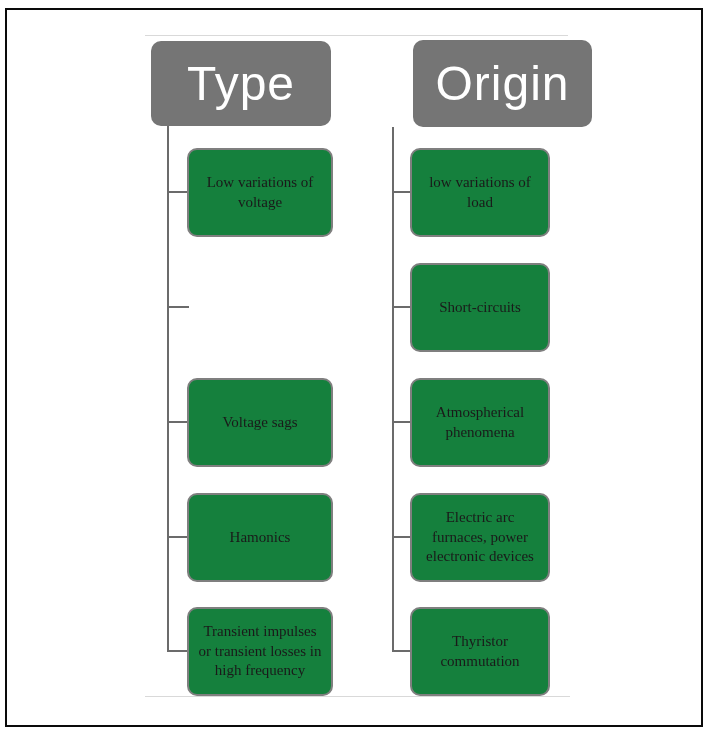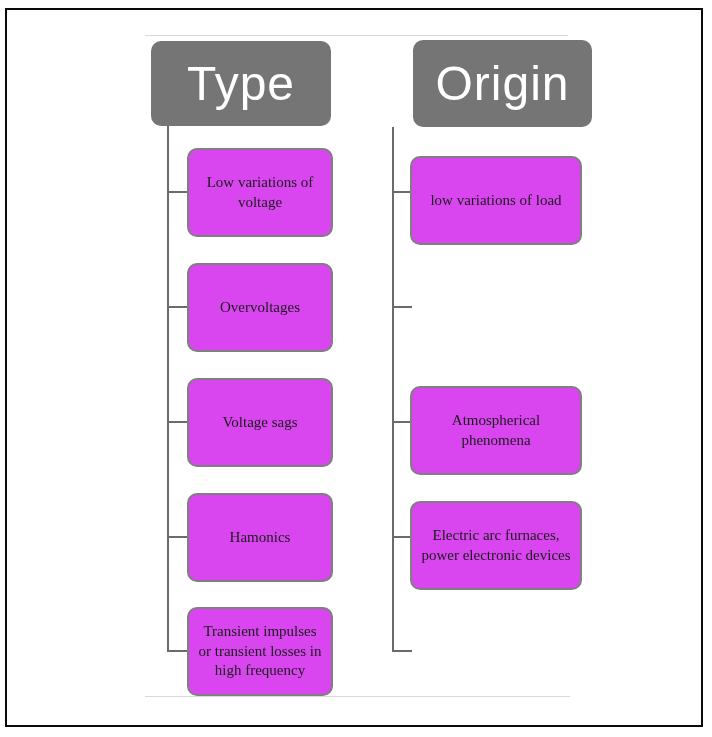--- a/index.html
+++ b/index.html
@@ -60,36 +60,36 @@
     position: absolute;
     height: 2px;
     background: #6b6b6b;
   }
   .stub-type   { left: 167px; width: 22px; }
   .stub-origin { left: 392px; width: 20px; }
 
   .node-box {
     position: absolute;
     height: 89px;
-    background: #d946ef;
+    background: #15803d;
     border: 2px solid #7f7f7f;
     border-radius: 10px;
     display: flex;
     align-items: center;
     justify-content: center;
     text-align: center;
     font-family: "Liberation Serif", serif;
     font-size: 15px;
     line-height: 1.3;
     color: #1a1a1a;
     padding: 3px 8px;
     box-sizing: border-box;
   }
   .box-type   { left: 187px; width: 146px; }
-  .box-origin { left: 410px; width: 172px; margin-top: 8px; }
+  .box-origin { left: 410px; width: 140px; }
 
   .r0 { top: 148px; }
   .r1 { top: 263px; }
   .r2 { top: 378px; }
   .r3 { top: 493px; }
   .r4 { top: 607px; }
 
   .s0 { top: 191px; }
   .s1 { top: 306px; }
   .s2 { top: 421px; }
@@ -109,31 +109,32 @@
   <div class="col-header header-type">Type</div>
 
   <div class="trunk trunk-type"></div>
   <div class="stub stub-type s0"></div>
   <div class="stub stub-type s1"></div>
   <div class="stub stub-type s2"></div>
   <div class="stub stub-type s3"></div>
   <div class="stub stub-type s4"></div>
 
   <div class="node-box box-type r0">Low variations of voltage</div>
-  <div class="node-box box-type r1">Overvoltages</div>
   <div class="node-box box-type r3">Hamonics</div>
   <div class="node-box box-type r2">Voltage sags</div>
   <div class="node-box box-type r4">Transient impulses or transient losses in high frequency</div>
 
   <div class="col-header header-origin">Origin</div>
 
   <div class="trunk trunk-origin"></div>
   <div class="stub stub-origin s0"></div>
   <div class="stub stub-origin s1"></div>
   <div class="stub stub-origin s2"></div>
   <div class="stub stub-origin s3"></div>
   <div class="stub stub-origin s4"></div>
 
   <div class="node-box box-origin r0">low variations of load</div>
+  <div class="node-box box-origin r1">Short-circuits</div>
   <div class="node-box box-origin r3">Electric arc furnaces, power electronic devices</div>
   <div class="node-box box-origin r2">Atmospherical phenomena</div>
+  <div class="node-box box-origin r4">Thyristor commutation</div>
 
 </div>
 
 </body></html>

